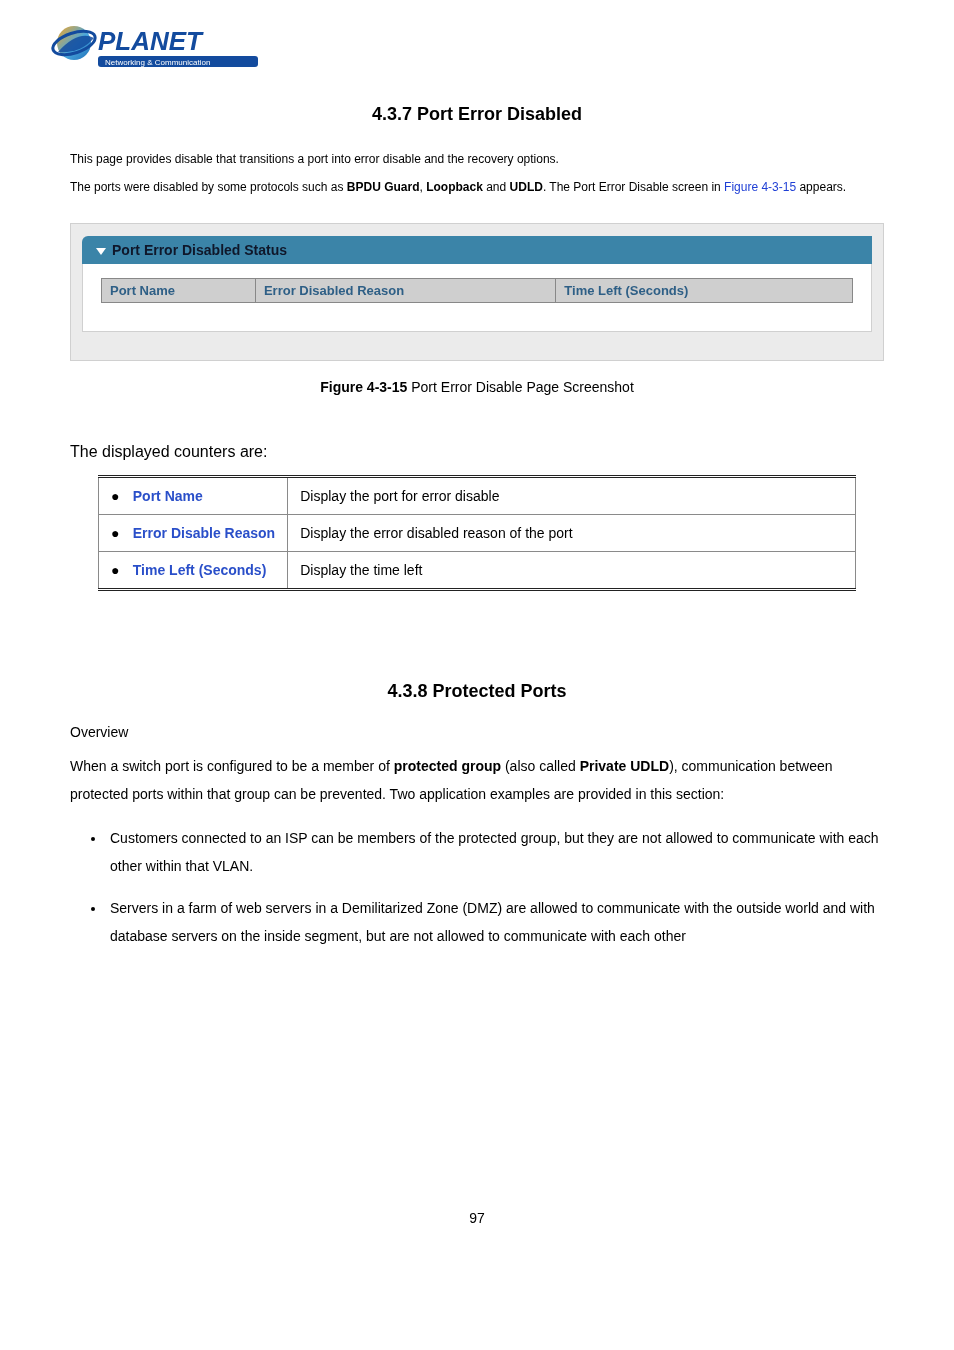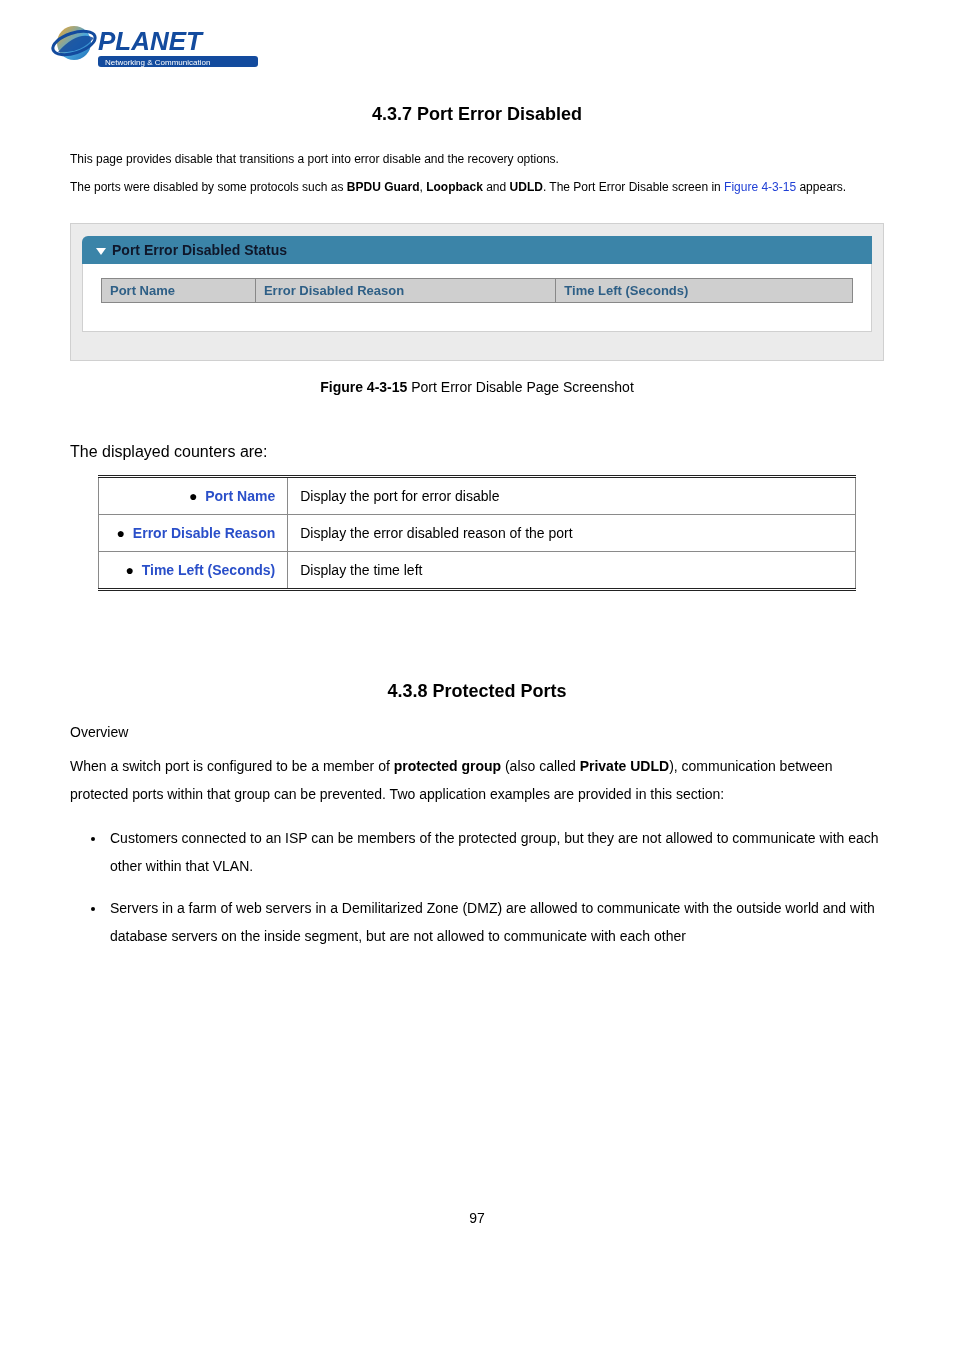--- a/index.html
+++ b/index.html
@@ -92,21 +92,21 @@
       border-bottom: 1px solid #8a8a8a;
     }
     .obj-table td {
       font-size: 14px;
       padding: 10px 12px;
       border: 1px solid #8a8a8a;
       vertical-align: middle;
     }
     .obj-cell-term { color: #2a4fc9; font-weight: bold; display: inline;}
     .obj-bullet { display: inline-block; width: 14px; color:#000; }
-    .obj-col-left { width: 25%; text-align: right; }
+    .obj-col-left { width: 25%; }
     .section-438 { margin-top: 90px; }
     .overview { font-size: 14px; font-weight: normal; margin-top: 22px; margin-bottom: 12px;}
     .para { font-size: 14px; line-height: 2.0; }
     .ul2 { list-style: disc; padding-left: 36px; margin-top: 16px;}
     .ul2 li { font-size: 14px; line-height: 2.0; margin-bottom: 14px; padding-left: 4px;}
     .page-no { text-align: center; font-size: 14px; margin-top: 260px; }
     .tri-down { display:inline-block; border-left:5px solid transparent; border-right:5px solid transparent; border-top:7px solid #fff; margin-right:6px; vertical-align: middle;}
   </style>
 </head>
 <body>

